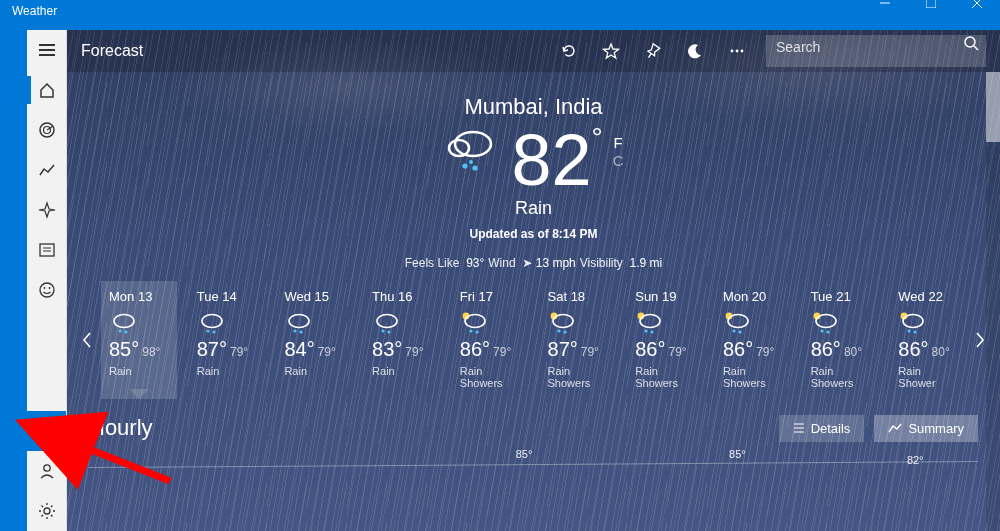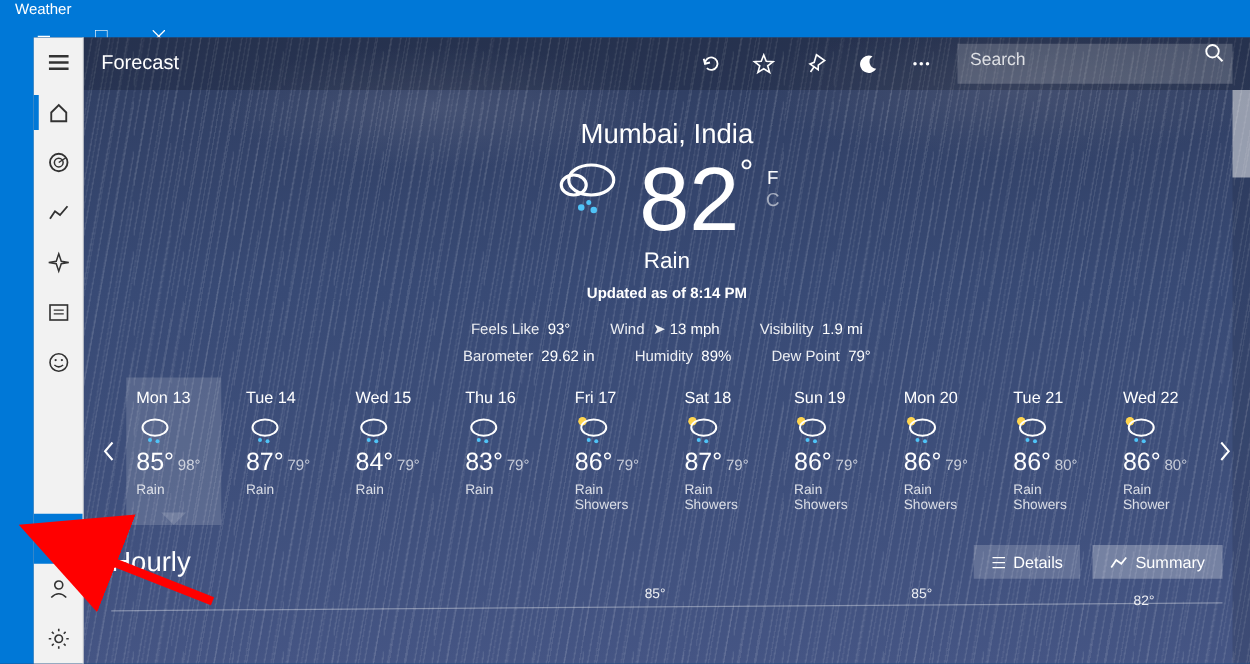--- a/index.html
+++ b/index.html
@@ -1,17 +1,17 @@
 <!DOCTYPE html>
 <html><head>
 <meta charset="utf-8">
 <style>
 * { margin:0; padding:0; box-sizing:border-box; font-family:"Segoe UI",Arial,sans-serif; -webkit-font-smoothing:antialiased; }
 body { width:1000px; height:531px; overflow:hidden; background:#0078d7; position:relative; }
-.titlebar { height:18px; background:#0078d7; display:flex; align-items:flex-start; color:#fff; padding:0 0 0 12px;flex-direction:column; }
+.titlebar { height:18px; background:#0078d7; display:flex; align-items:flex-end; color:#fff; padding:0 0 0 12px; }
 .titlebar .title { font-size:12px; flex:1; }
 .win-controls { display:flex; }
 .win-btn { width:46px; height:30px; display:flex; align-items:center; justify-content:center; color:#fff; cursor:pointer; }
 .app { position:absolute; top:30px; left:0; right:0; bottom:0; display:flex; background:#2b3a5a;margin-left:27px; }
 .sidebar { width:40px; background:#f2f2f2; display:flex; flex-direction:column; border-right:1px solid #ddd; }
 .side-btn { height:40px; display:flex; align-items:center; justify-content:center; cursor:pointer; color:#333; position:relative; }
 .side-btn.accent { background:#0078d7; }
 .side-btn.accent svg path, .side-btn.accent svg rect { stroke:#fff; }
 .side-btn.active::before { content:""; position:absolute; left:0; top:6px; bottom:6px; width:4px; background:#0078d7; }
 .side-spacer { flex:1; }
@@ -38,21 +38,21 @@
 .hero { text-align:center; padding:22px 0 6px 0; }
 .location { font-size:22px; font-weight:400; }
 .temp-row { display:flex; align-items:flex-start; justify-content:center; gap:10px; margin-top:4px; }
 .big-temp { font-size:72px; font-weight:200; line-height:1; }
 .deg { font-size:28px; vertical-align:top; }
 .unit-col { display:flex; flex-direction:column; font-size:15px; margin-top:10px; gap:1px; }
 .unit-col .dim { color:rgba(255,255,255,0.55); }
 .condition { font-size:18px; margin-top:2px; }
 .updated { font-size:12px; font-weight:600; margin-top:8px; }
 .metrics { font-size:12px; margin-top:12px; line-height:1.8; color:rgba(255,255,255,0.9); }
-.metrics .row { display:flex; justify-content:center; gap:32px; }
+.metrics .row { display:flex; justify-content:center; gap:4px; }
 .metrics b { font-weight:400; color:#fff; }
 .section-title { font-size:22px; font-weight:300; padding:8px 22px 10px; }
 .daily-wrap { display:flex; align-items:center; padding:0 6px; position:relative; }
 .chev { width:28px; display:flex; align-items:center; justify-content:center; color:rgba(255,255,255,0.6); cursor:pointer; height:110px; }
 .days { flex:1; display:flex; gap:12px; }
 .day { flex:1; padding:8px 8px 10px; cursor:pointer; }
 .day.selected { background:rgba(255,255,255,0.15); position:relative; }
 .day.selected::after { content:""; position:absolute; bottom:-10px; left:50%; transform:translateX(-50%); border:10px solid transparent; border-top-color:rgba(255,255,255,0.15); }
 .day-label { font-size:13px; margin-bottom:6px; }
 .day-icon { height:22px; margin-bottom:6px; }
@@ -227,25 +227,20 @@
           </span>
         </div>
         <div class="condition">Rain</div>
         <div class="updated">Updated as of 8:14 PM</div>
         <div class="metrics">
           <div class="row">
             <span><span>Feels Like</span>&nbsp;&nbsp;<b>93°</b></span>
             <span><span>Wind</span>&nbsp;&nbsp;➤ <b>13 mph</b></span>
             <span><span>Visibility</span>&nbsp;&nbsp;<b>1.9 mi</b></span>
           </div>
-          <div class="row">
-            <span><span>Barometer</span>&nbsp;&nbsp;<b>29.62 in</b></span>
-            <span><span>Humidity</span>&nbsp;&nbsp;<b>89%</b></span>
-            <span><span>Dew Point</span>&nbsp;&nbsp;<b>79°</b></span>
-          </div>
         </div>
       </div>
 
       <div class="daily-wrap">
         <div class="chev">
             <svg width="10" height="16">
               <polyline points="8,1 2,8 8,15" fill="none" stroke="#fff" stroke-width="1.6"></polyline>
             </svg>
           </div>
         <div class="days" id="days">

